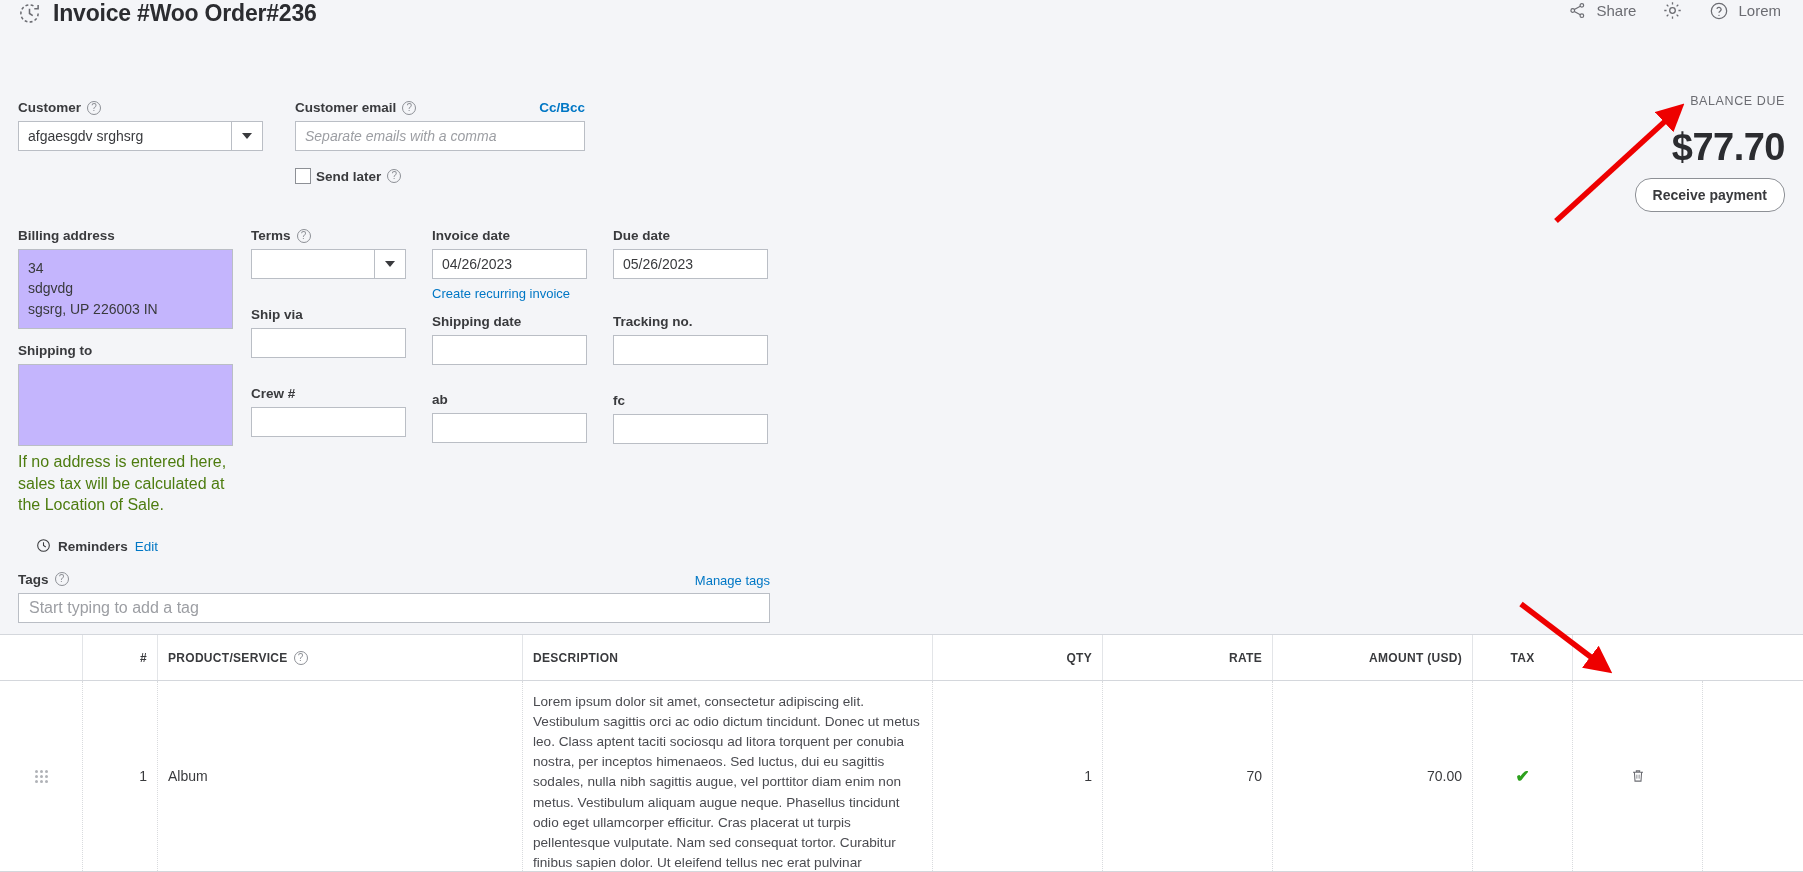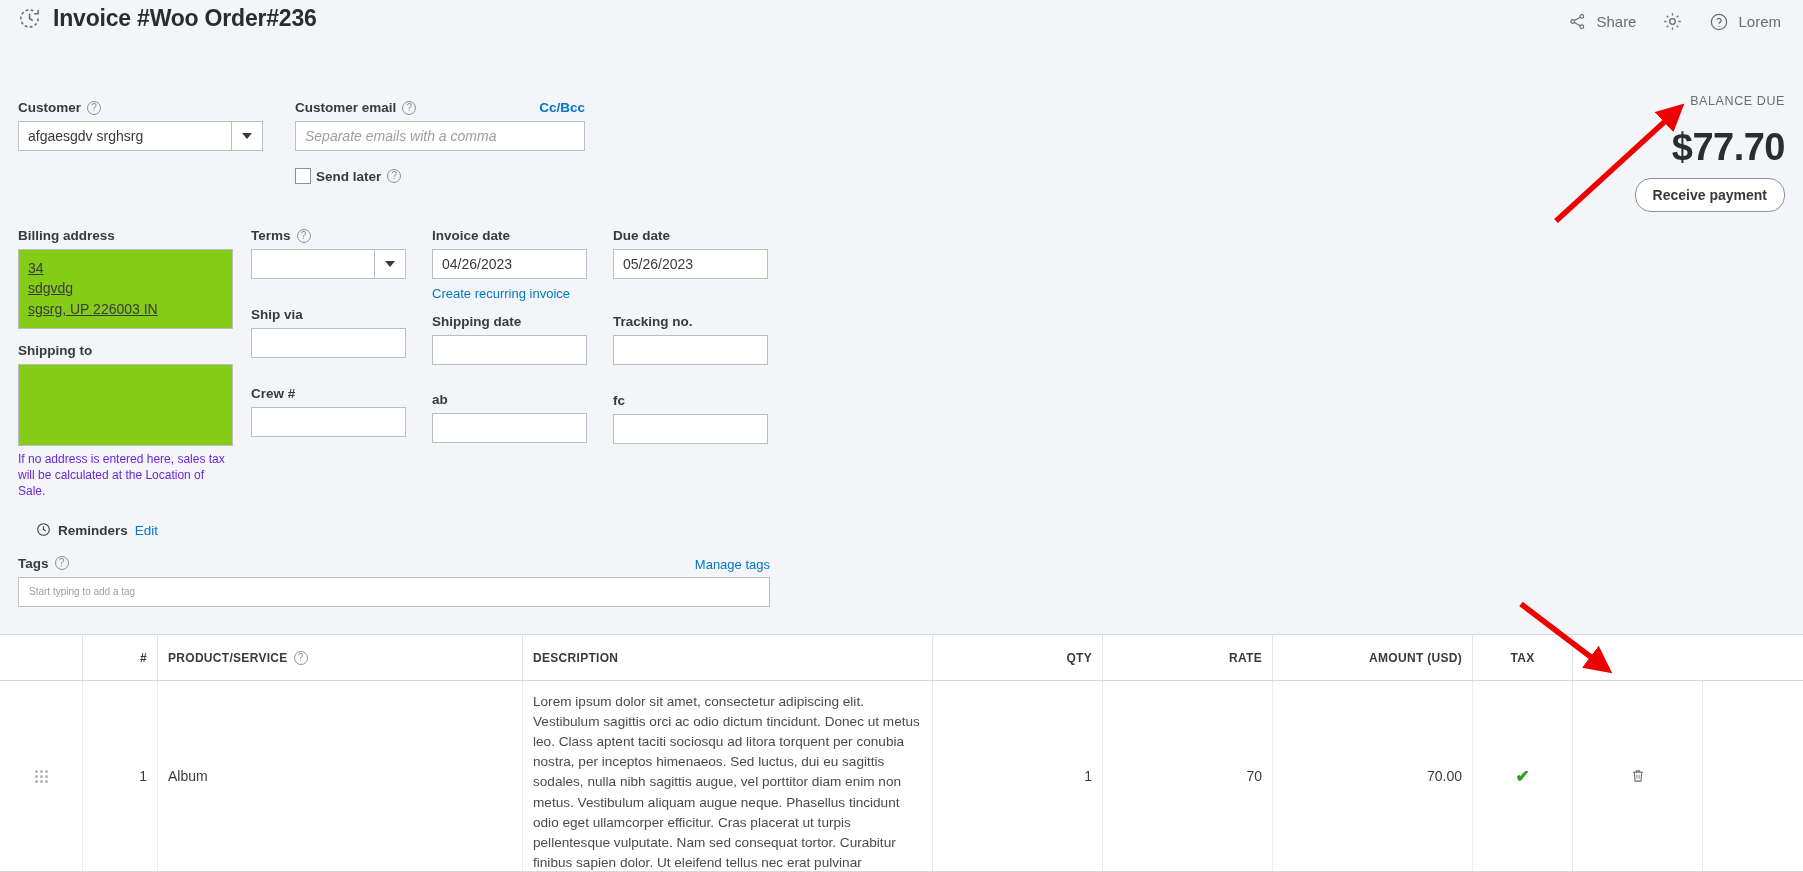--- a/index.html
+++ b/index.html
@@ -10,21 +10,21 @@
     font-family: "Liberation Sans", sans-serif;
     color: #393a3d;
     overflow: hidden;
     position: relative;
   }
 
   
   .header {
     height: 32px;
     display: flex;
-    align-items: flex-end;
+    align-items: flex-start;
     padding: 0 22px 0 18px;
     position: relative;
   }
   .header-left { display:flex; align-items:center; gap:12px; }
   .clock-icon { width:23px; height:23px; color:#6b6c72; flex:none; }
   .page-title {
     font-size: 23px;
     font-weight: bold;
     letter-spacing: -0.2px;
     color: #2b2c30;
@@ -127,31 +127,30 @@
   }
 
   
   .main-grid { display:flex; margin-top: 44px; }
   .col-addr { width: 215px; }
   .cols-right { display:flex; margin-left: 18px; }
   .gcol { width: 155px; margin-right: 26px; }
   .gcol:last-child { margin-right:0; }
 
   .textarea {
-    background:#84cc16; border:1px solid #babec5;
+    background:#c4b5fd; border:1px solid #babec5;
     font-size:14px; color:#393a3d;
     padding: 8px 9px;
     line-height:1.45;
     white-space: pre-line;
-    text-decoration: underline;
   }
   .addr-box { height: 80px; }
   .ship-box { height: 82px; }
   .note {
-    font-size:12px; color:#6d28d9; line-height:1.35; margin-top:5px;
+    font-size:16px; color:#4d7c0f; line-height:1.35; margin-top:5px;
   }
 
   .recurring {
     font-size:13px; color:#0077c5; margin-top:7px; cursor:pointer;
   }
 
   .reminders {
     margin-top: 22px;
     margin-left: 18px;
   }
@@ -162,21 +161,21 @@
 
   
   .tags-wrap { margin-top: 16px; position:relative; width: 752px; }
   .manage-tags {
     position:absolute; right:0; top:1px;
     font-size:13px; color:#0077c5; cursor:pointer;
   }
   .tags-input {
     background:#fff; border:1px solid #babec5;
     height:30px; display:flex; align-items:center;
-    padding: 0 10px; font-size:10px; color:#9c9ea3;
+    padding: 0 10px; font-size:16px; color:#9c9ea3;
   }
 
   
   .ghost-chip {
     position:absolute; right:18px; top:608px;
     background:#dcdddf; color:#c4c5c8;
     font-size:11px; padding: 3px 9px;
     border-radius:2px;
   }
 

